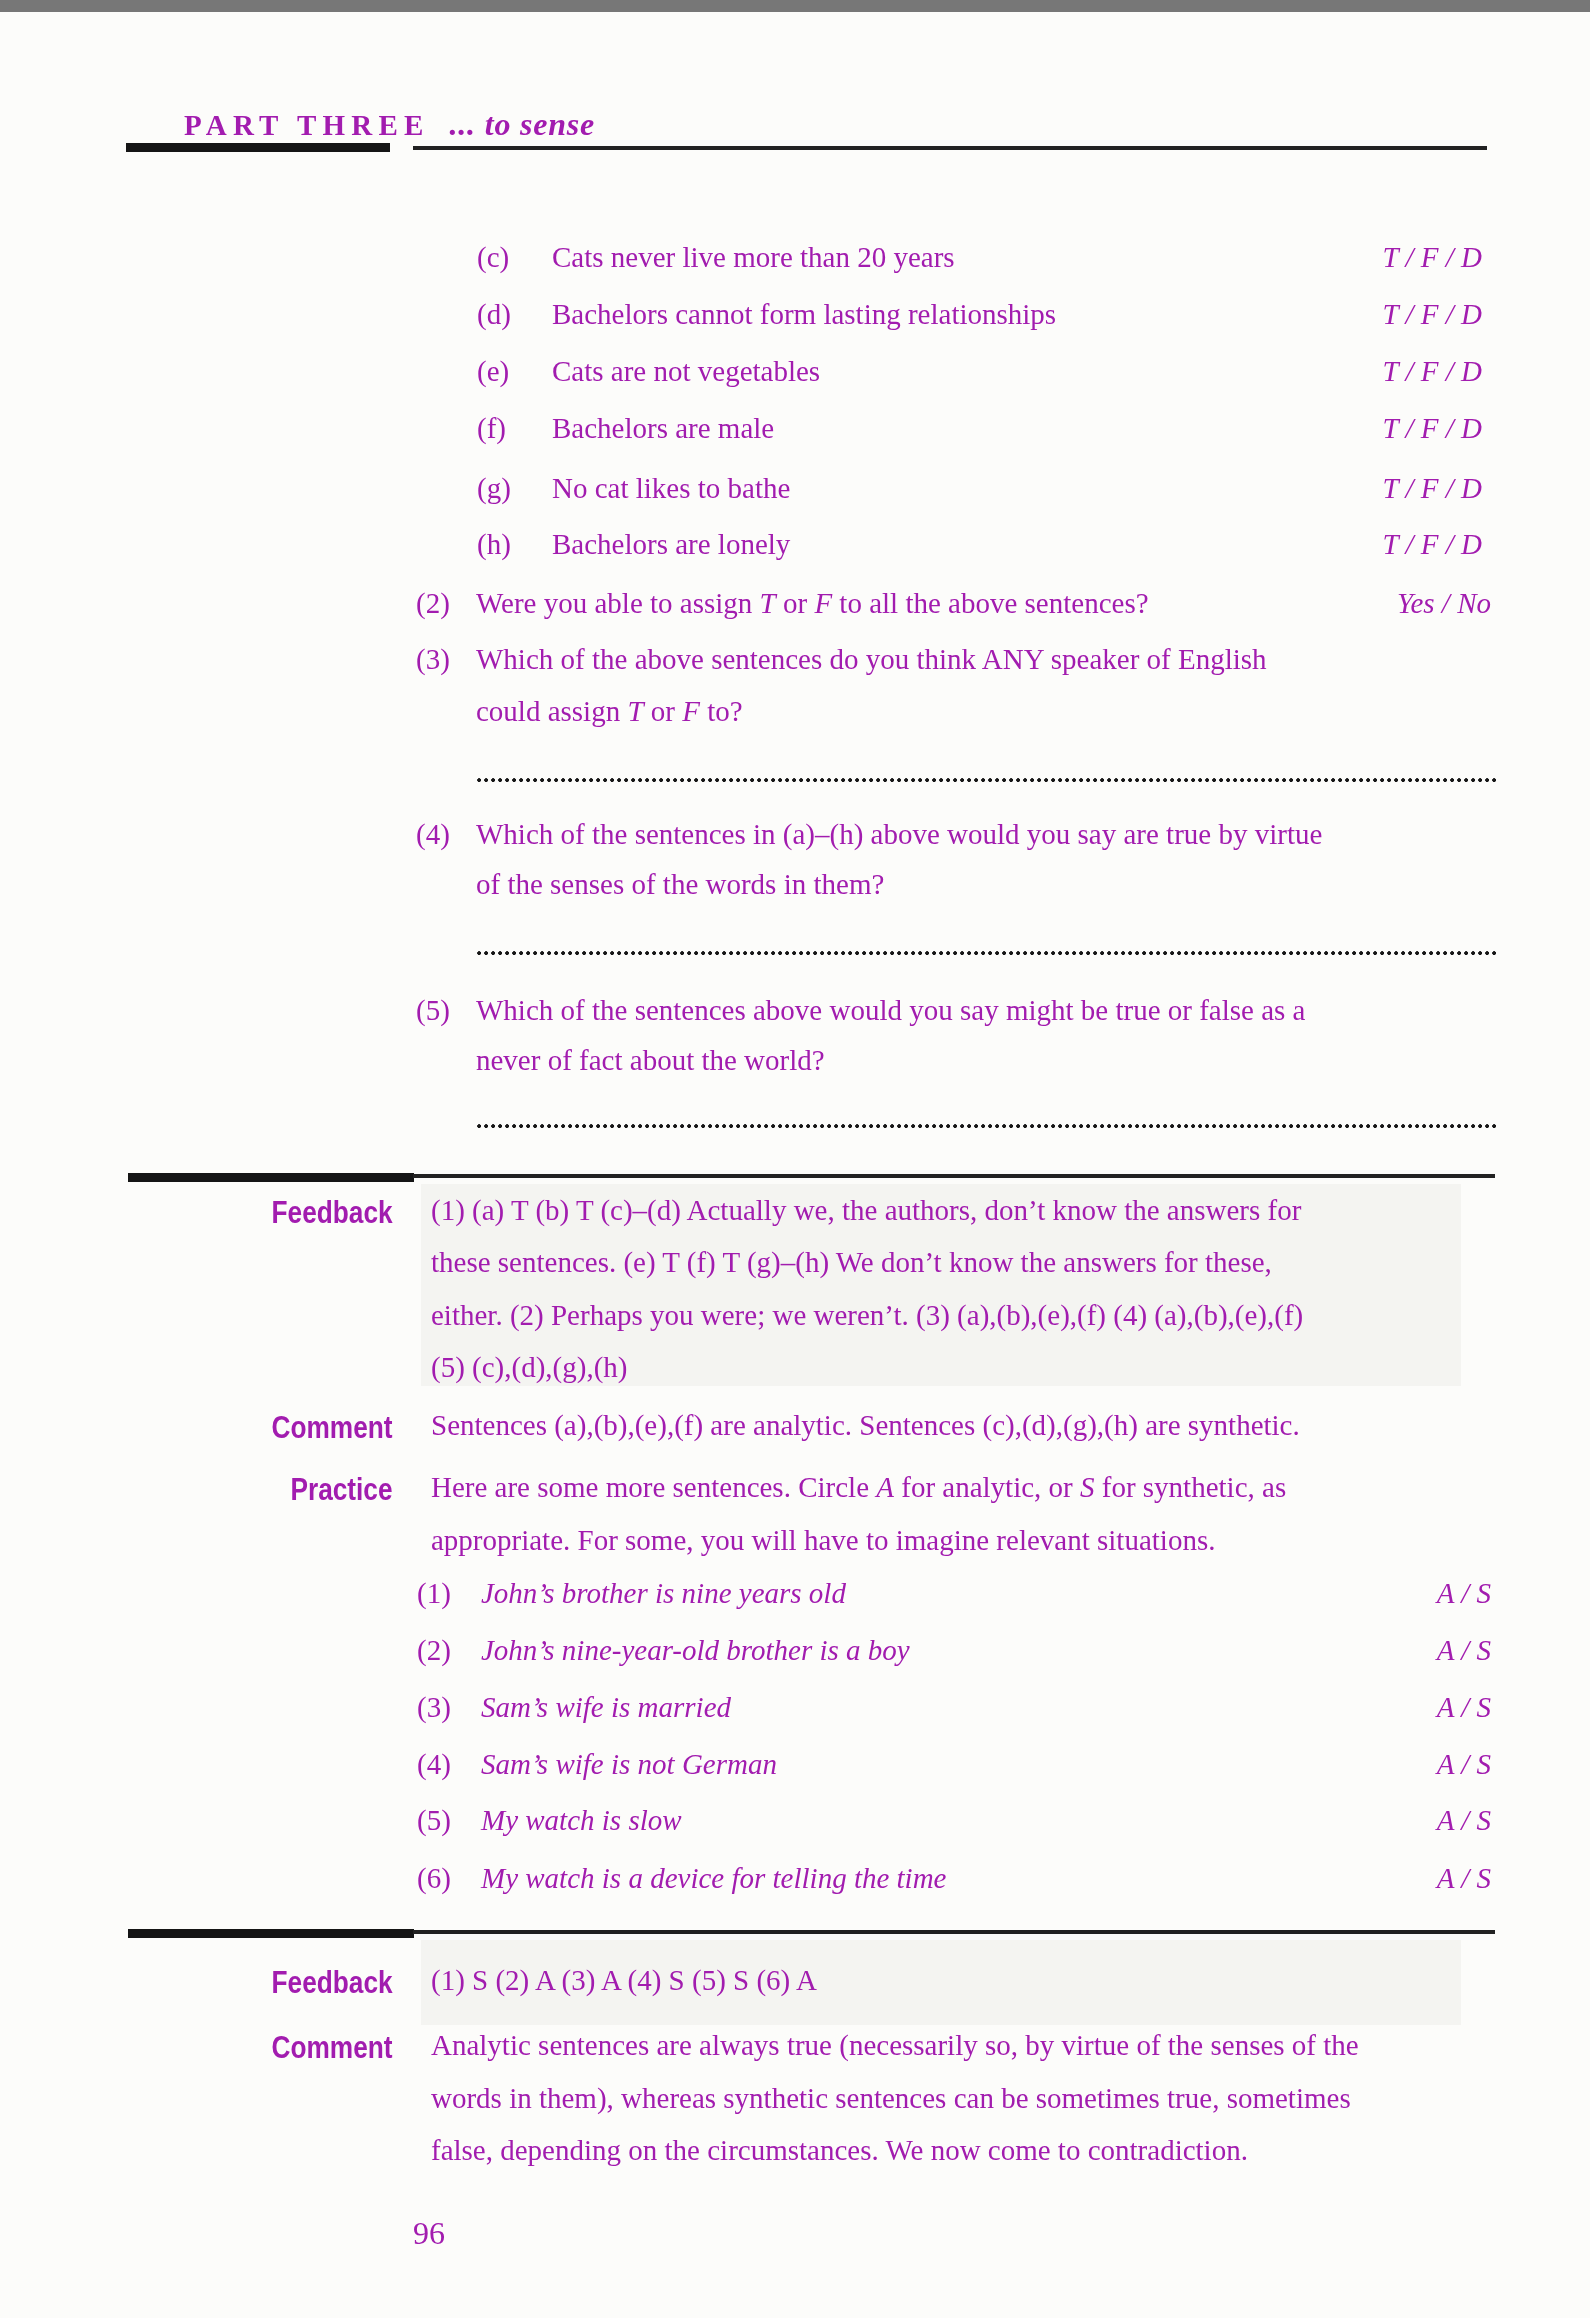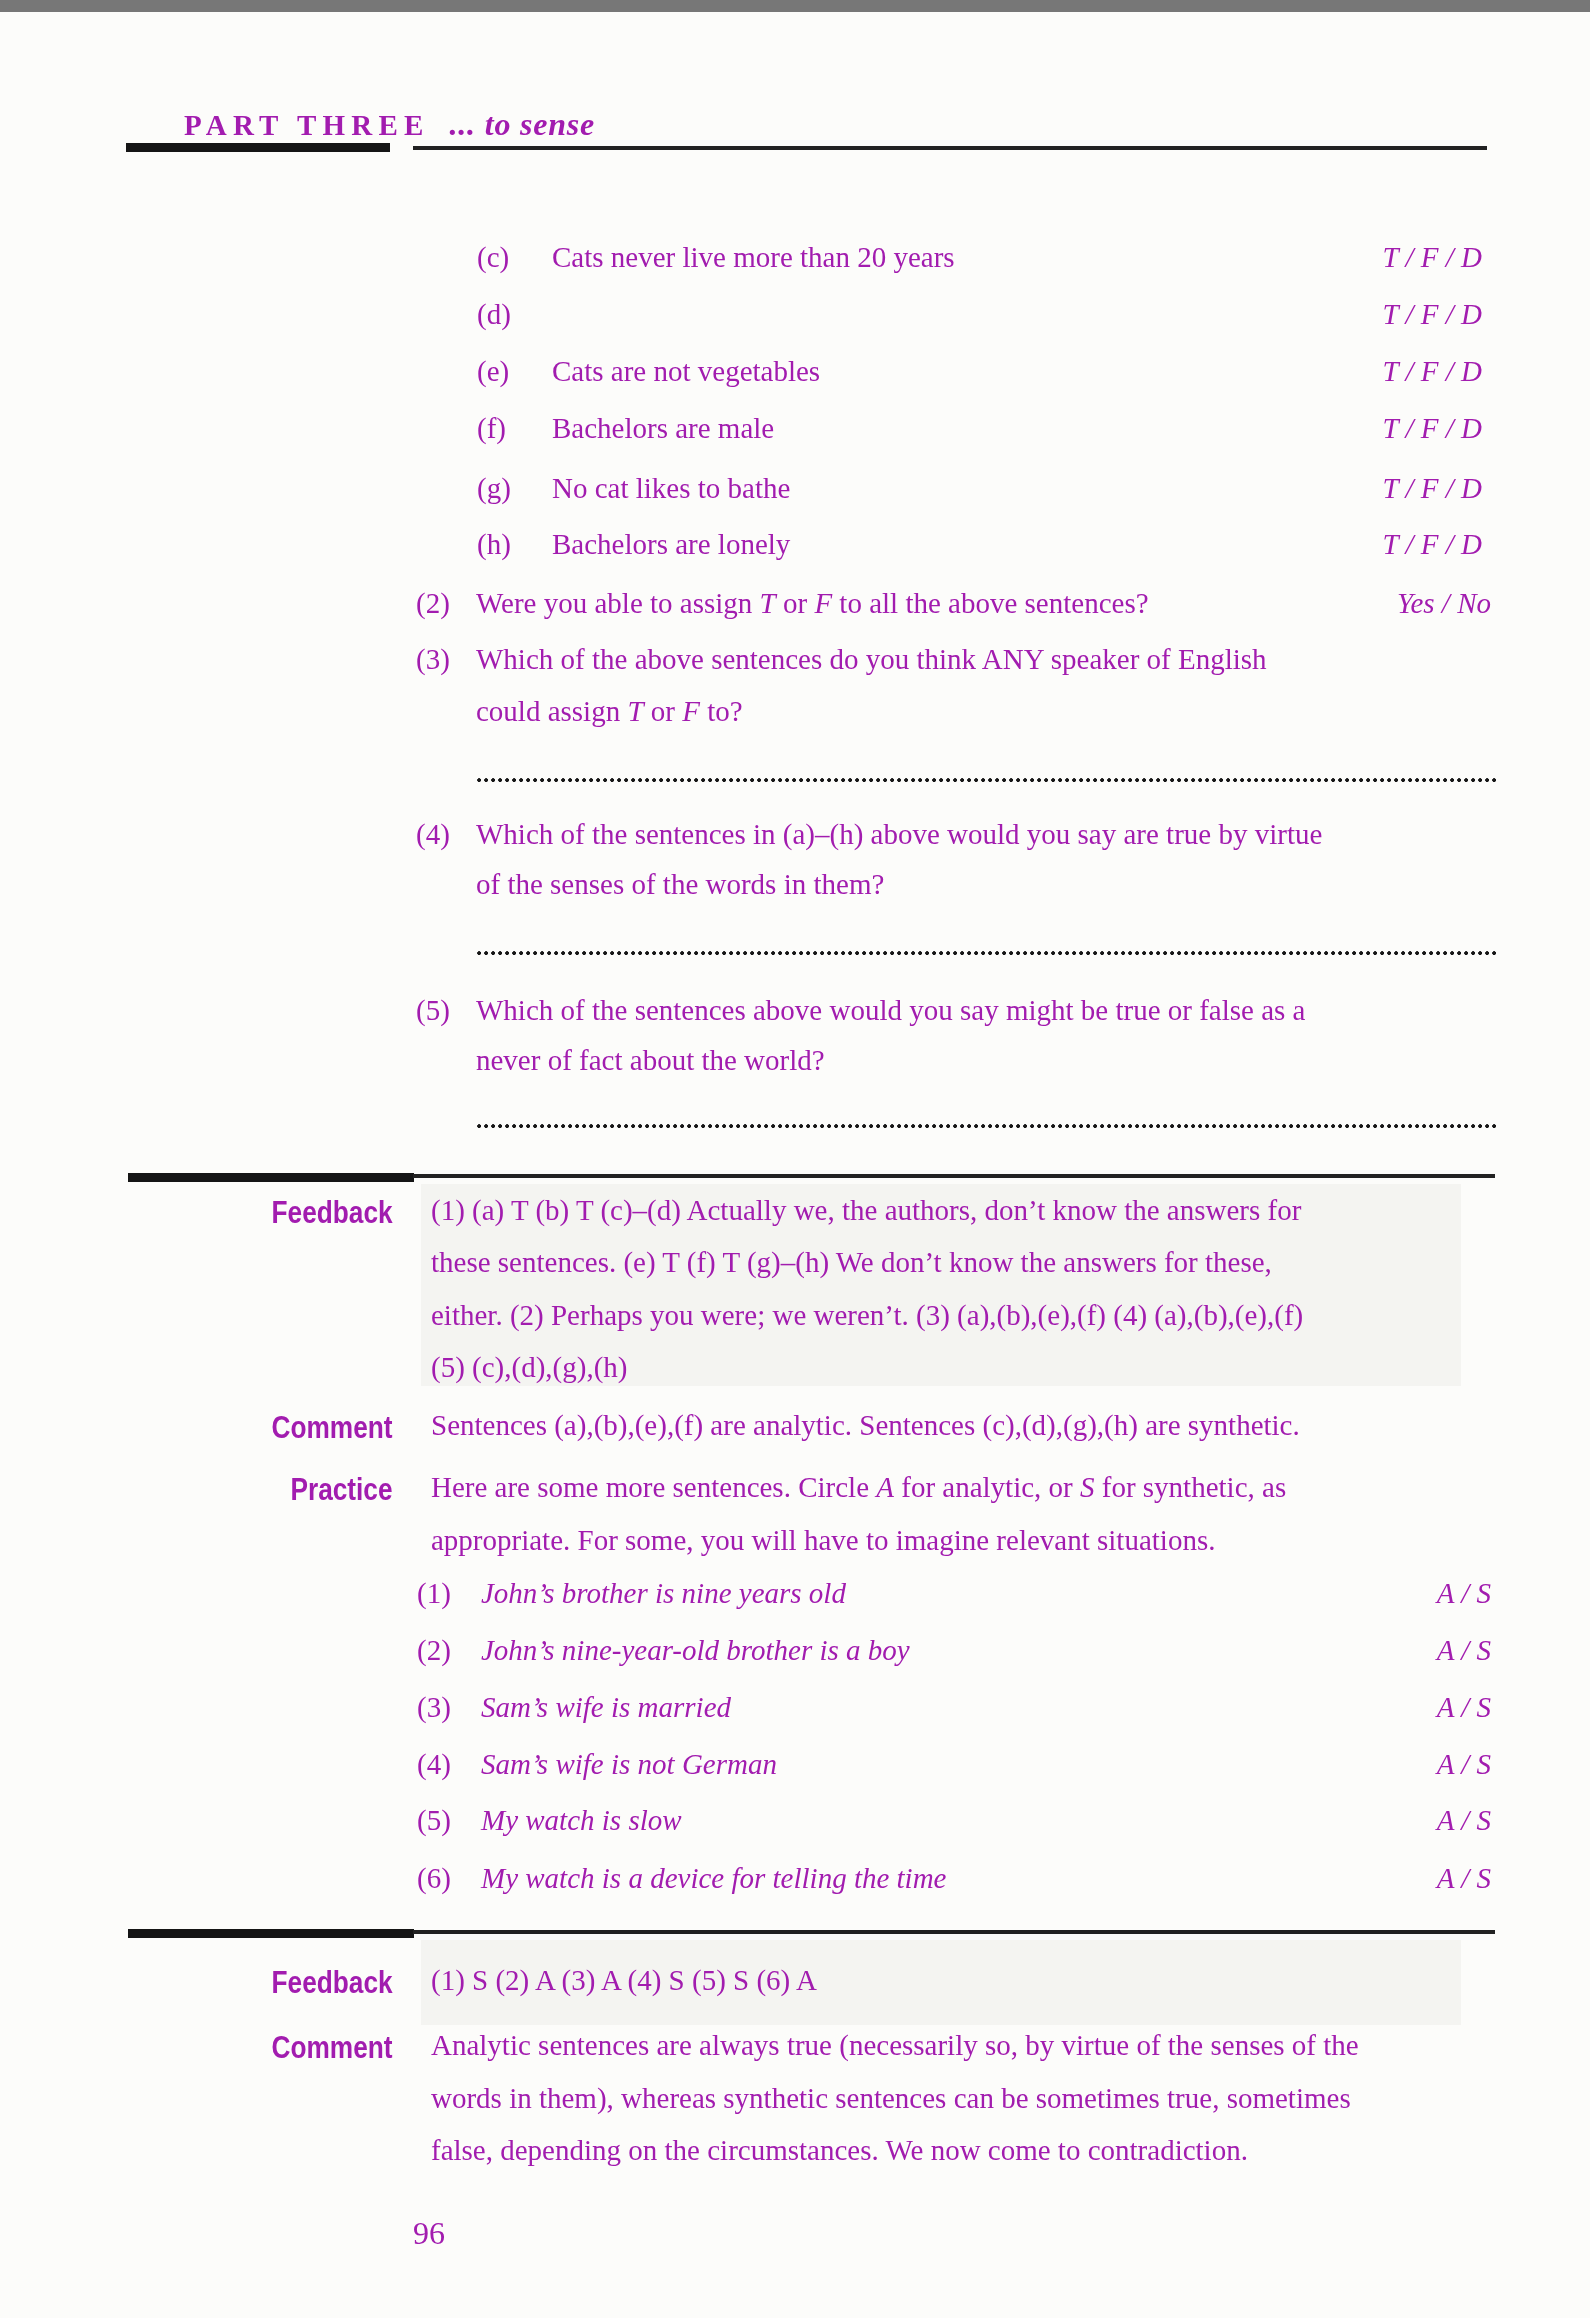--- a/index.html
+++ b/index.html
@@ -53,20 +53,21 @@
   <div class="rule-thick" style="left:126px;top:131px;width:264px;"></div>
   <div class="rule-thin" style="left:413px;top:134px;width:1074px;"></div>
 
   <div class="line" style="top:229px">
     <span class="ex-num">(c)</span>
     <span class="ex-text">Cats never live more than 20 years</span>
     <span class="opt" style="right:109px">T / F / D</span>
   </div>
   <div class="line" style="top:286px">
     <span class="ex-num">(d)</span>
+    <span class="ex-text">Bachelors cannot form lasting relationships</span>
     <span class="opt" style="right:109px">T / F / D</span>
   </div>
   <div class="line" style="top:343px">
     <span class="ex-num">(e)</span>
     <span class="ex-text">Cats are not vegetables</span>
     <span class="opt" style="right:109px">T / F / D</span>
   </div>
   <div class="line" style="top:400px">
     <span class="ex-num">(f)</span>
     <span class="ex-text">Bachelors are male</span>

